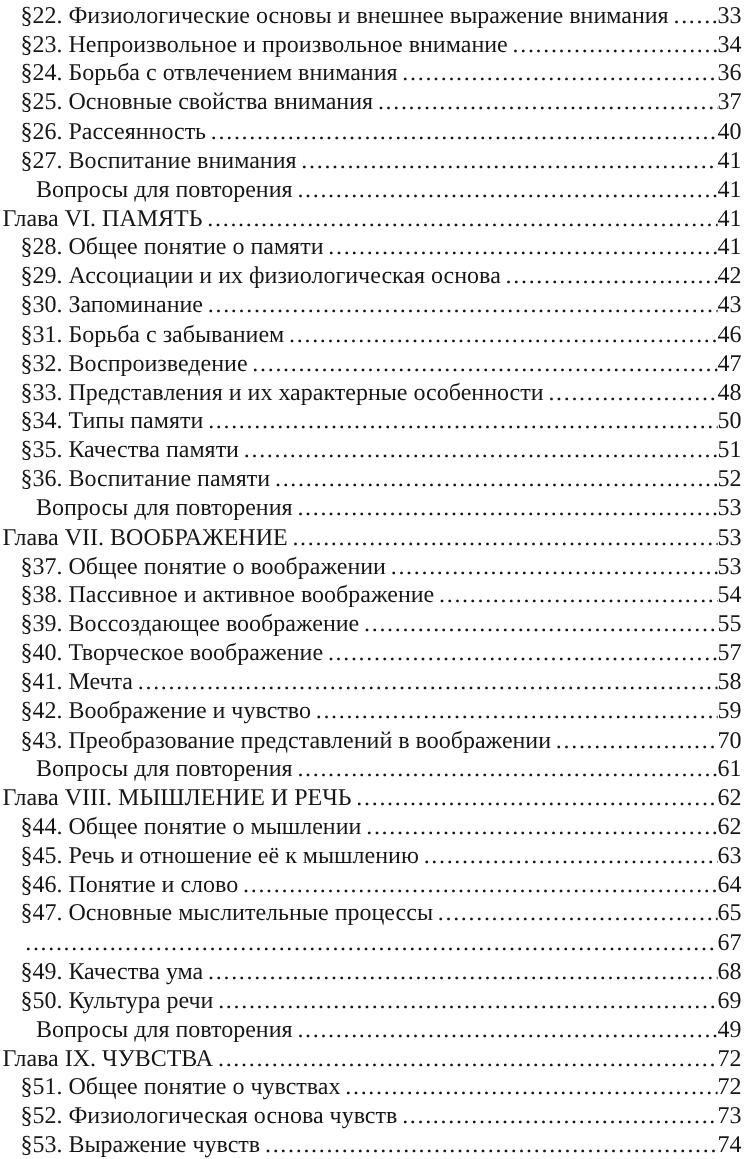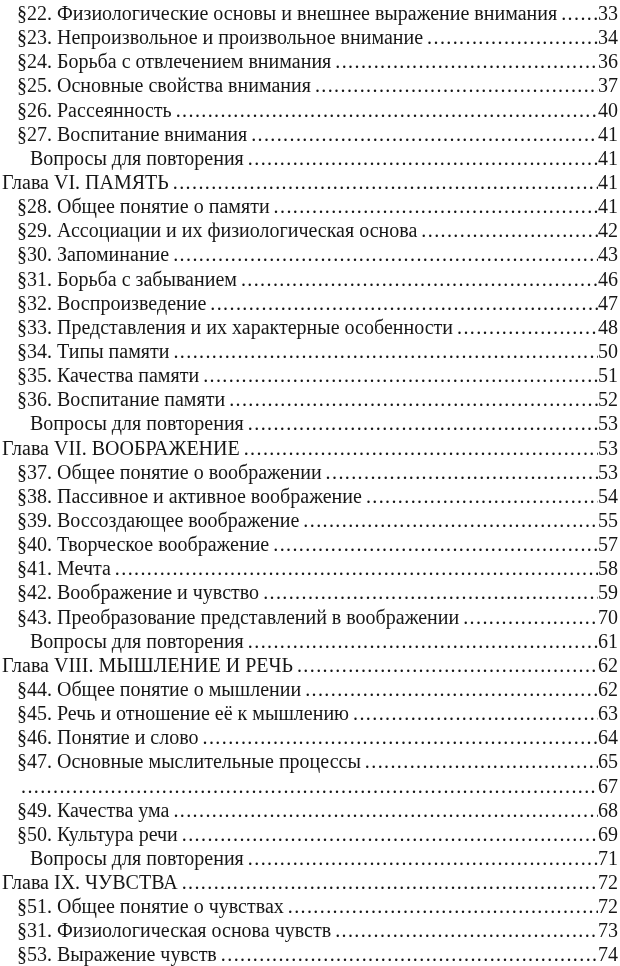--- a/index.html
+++ b/index.html
@@ -189,31 +189,31 @@
         <span class="toc-label">§49. Качества ума</span>
         <span class="dot-leader">................................................................................................................................................................................................................................................</span>
         <span class="toc-pagenum">68</span>
       </div><div class="toc-row level-section">
         <span class="toc-label">§50. Культура речи</span>
         <span class="dot-leader">................................................................................................................................................................................................................................................</span>
         <span class="toc-pagenum">69</span>
       </div><div class="toc-row level-questions">
         <span class="toc-label">Вопросы для повторения</span>
         <span class="dot-leader">................................................................................................................................................................................................................................................</span>
-        <span class="toc-pagenum">71</span>
+        <span class="toc-pagenum">49</span>
       </div><div class="toc-row level-chapter">
         <span class="toc-label">Глава IX. ЧУВСТВА</span>
         <span class="dot-leader">................................................................................................................................................................................................................................................</span>
         <span class="toc-pagenum">72</span>
       </div><div class="toc-row level-section">
         <span class="toc-label">§51. Общее понятие о чувствах</span>
         <span class="dot-leader">................................................................................................................................................................................................................................................</span>
         <span class="toc-pagenum">72</span>
       </div><div class="toc-row level-section">
-        <span class="toc-label">§31. Физиологическая основа чувств</span>
+        <span class="toc-label">§52. Физиологическая основа чувств</span>
         <span class="dot-leader">................................................................................................................................................................................................................................................</span>
         <span class="toc-pagenum">73</span>
       </div><div class="toc-row level-section">
         <span class="toc-label">§53. Выражение чувств</span>
         <span class="dot-leader">................................................................................................................................................................................................................................................</span>
         <span class="toc-pagenum">74</span>
       </div></div>
 </div>
 
 </body></html>

